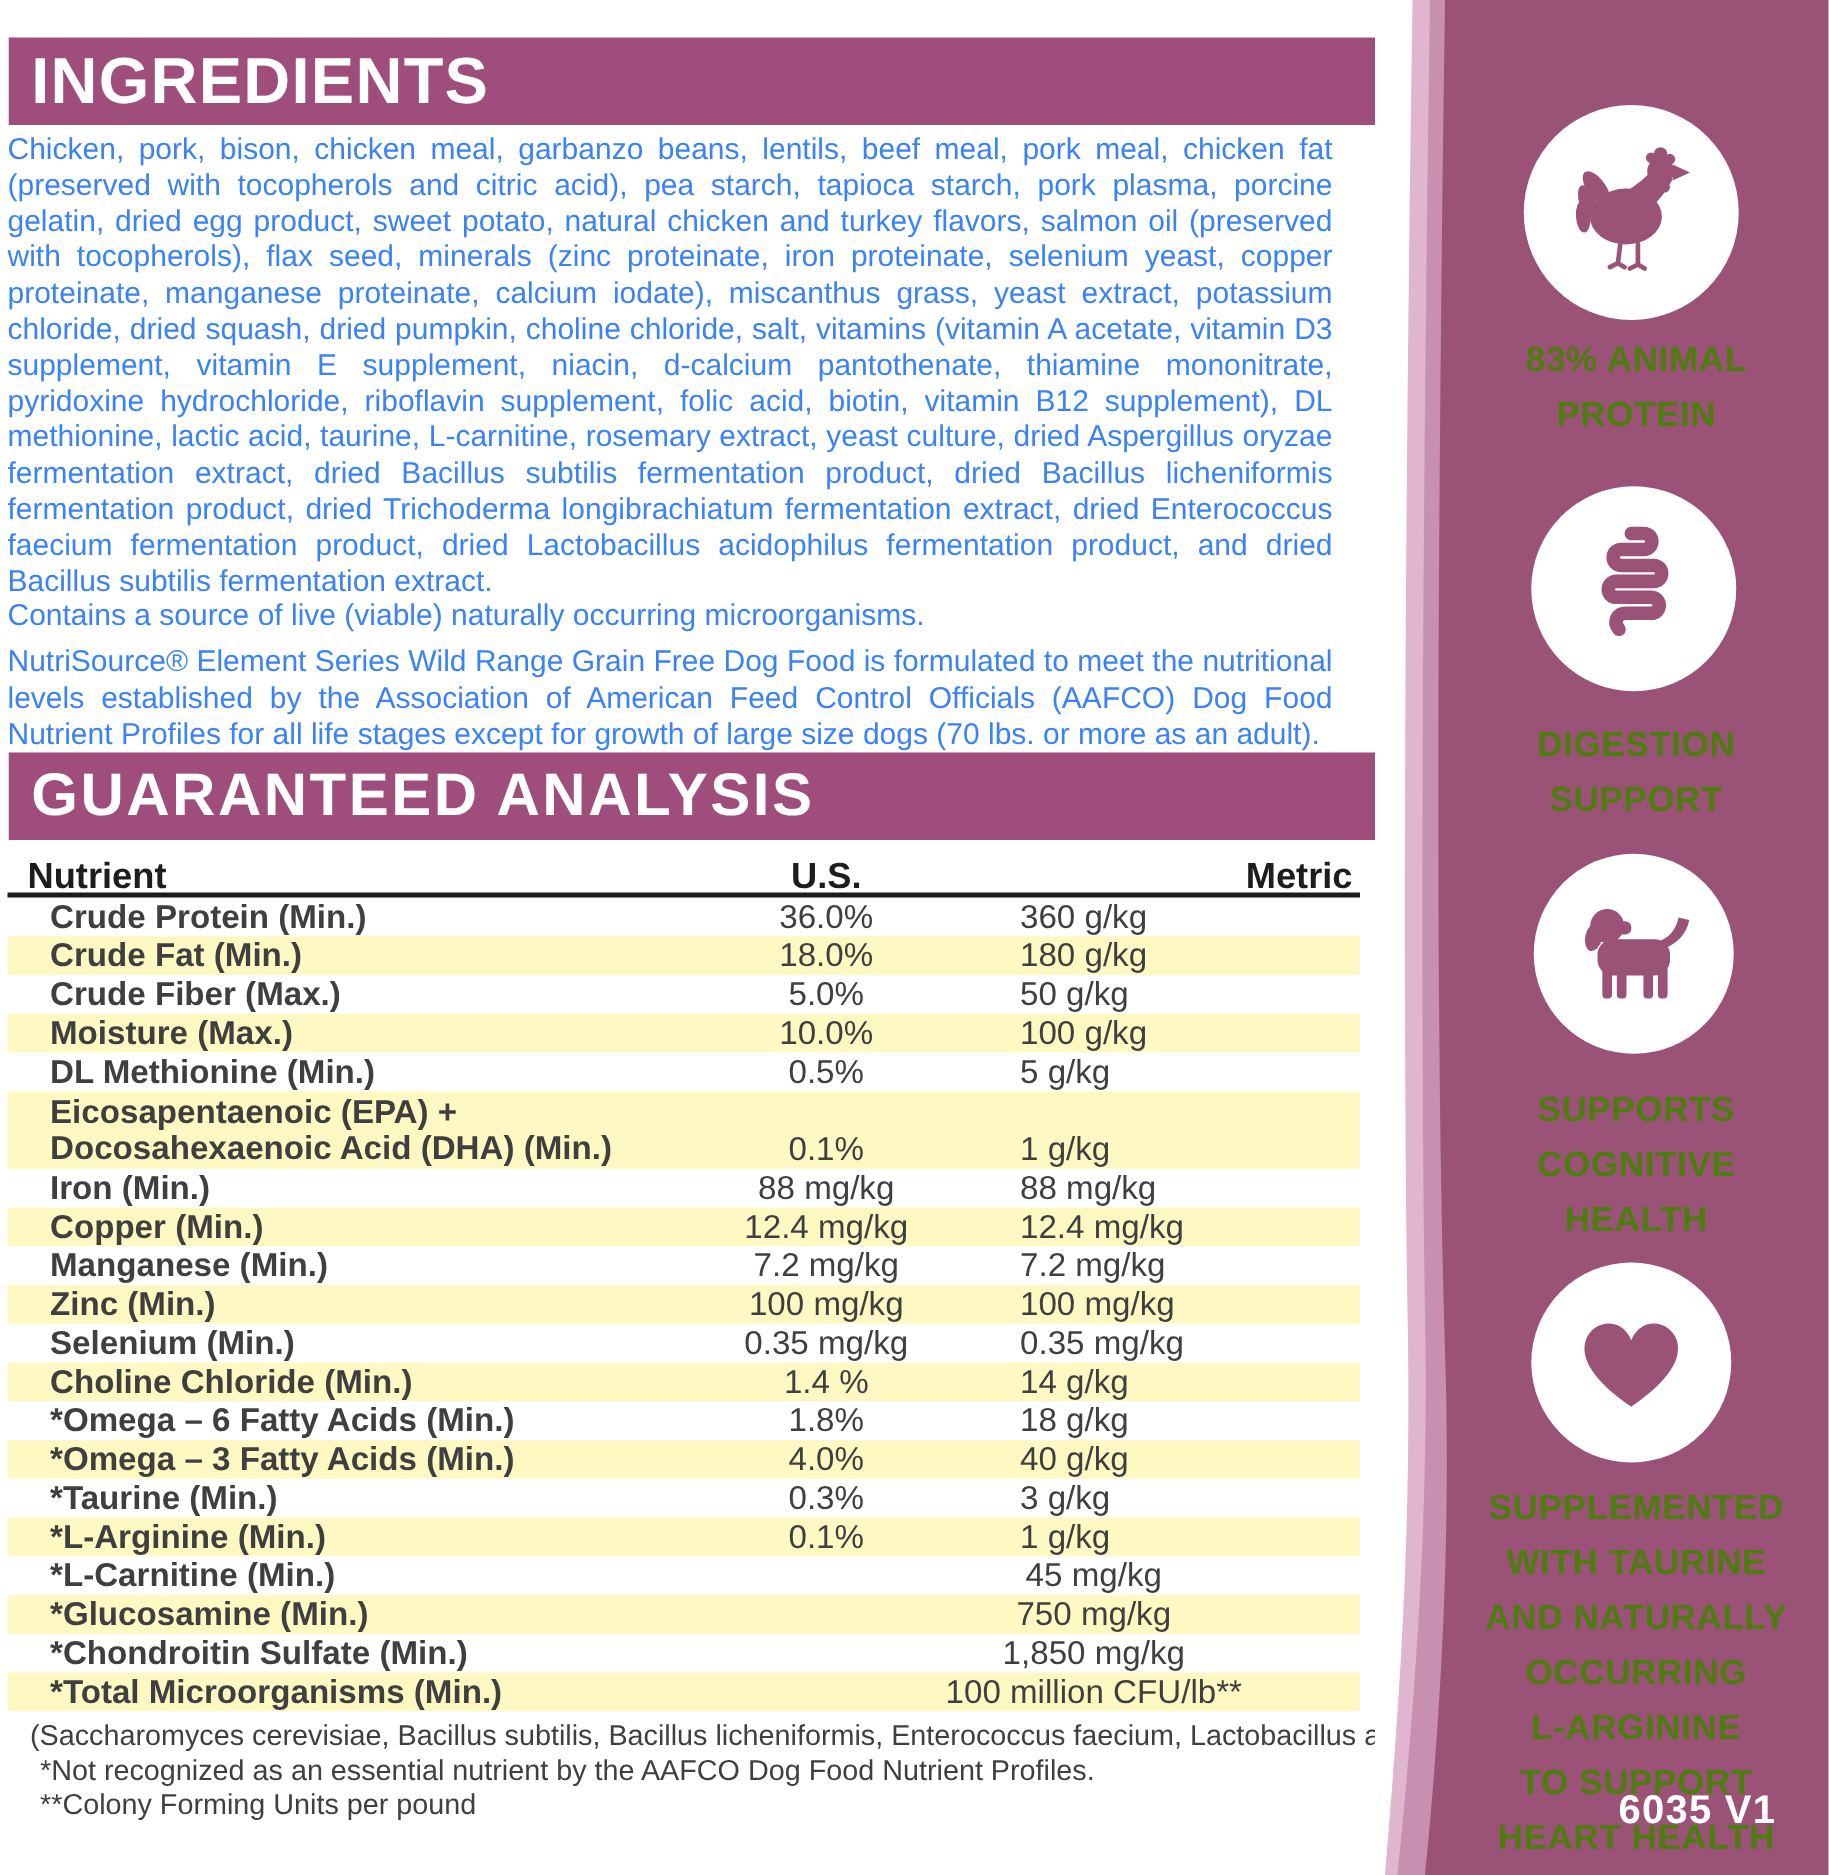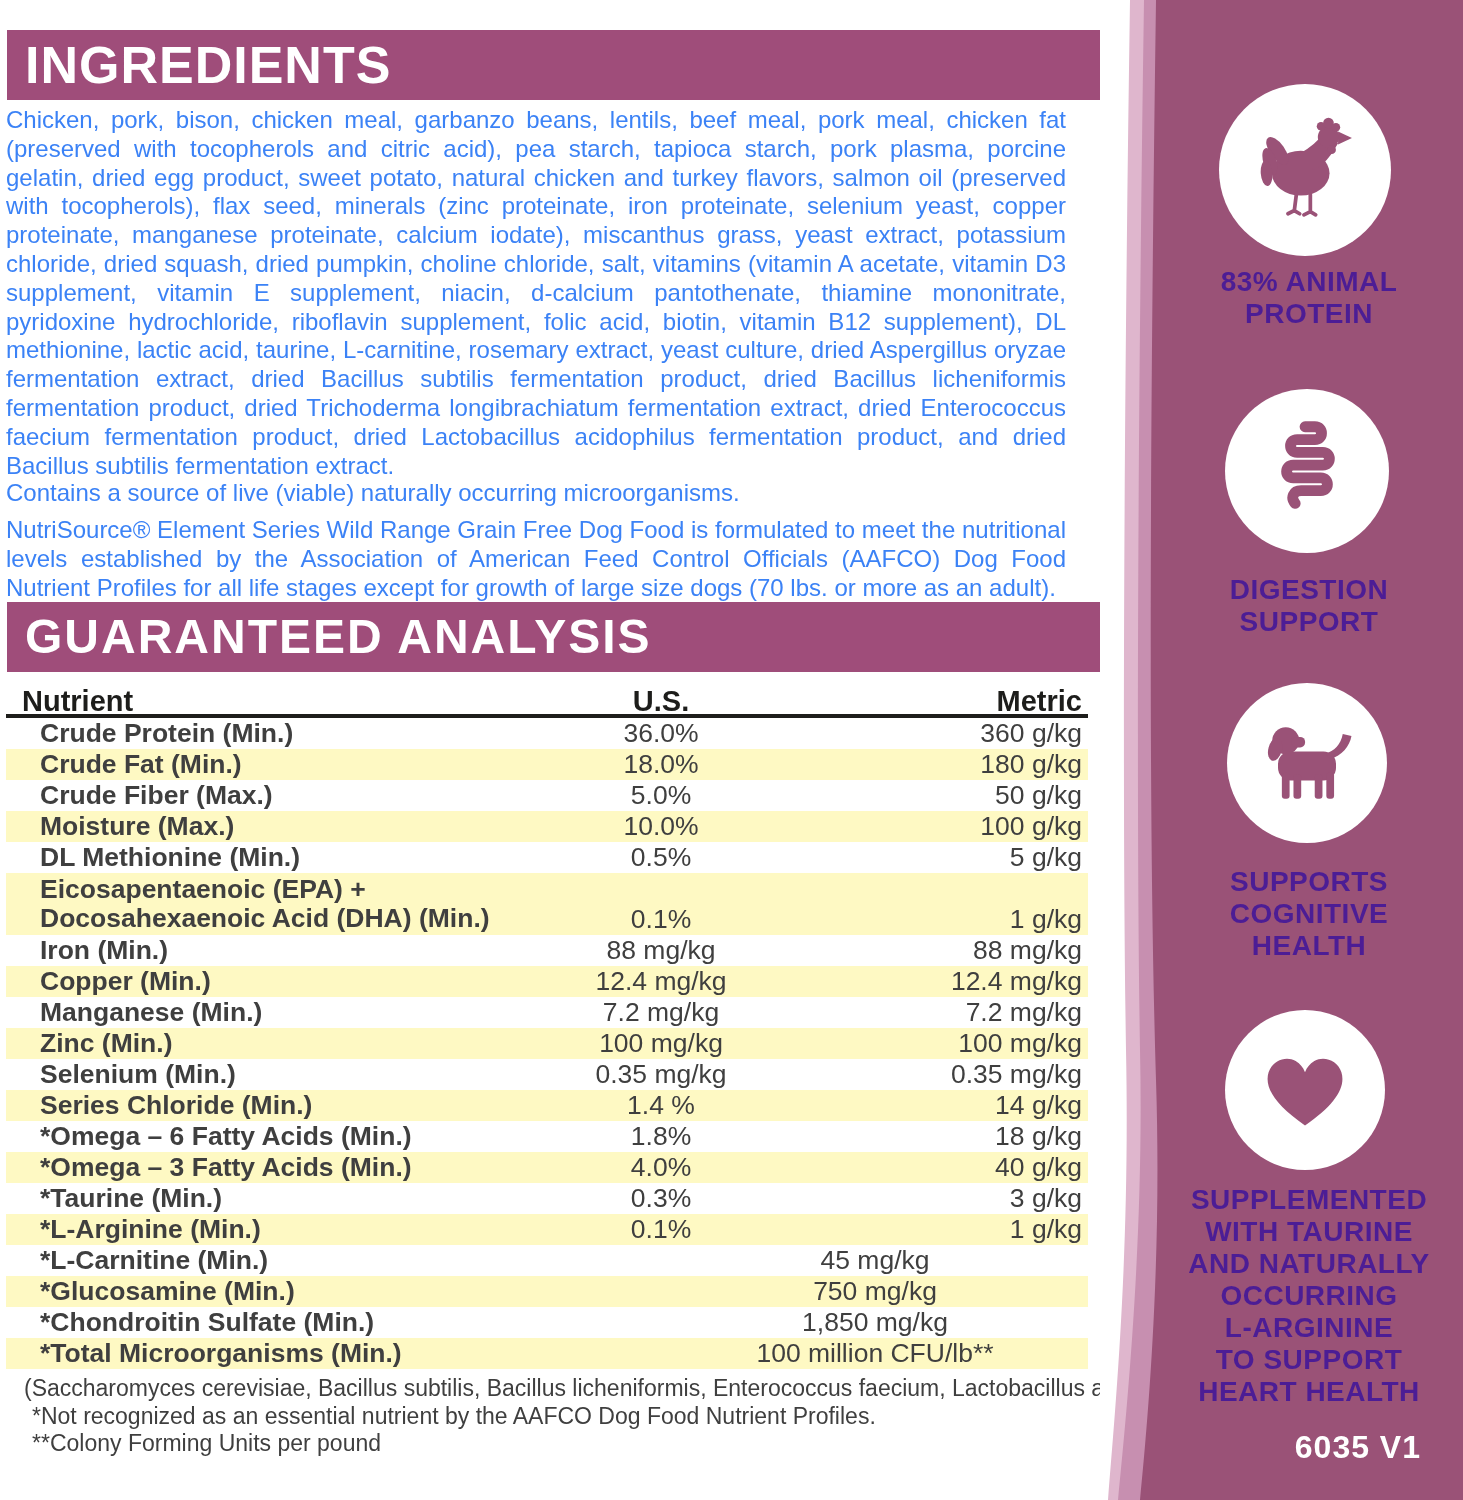--- a/index.html
+++ b/index.html
@@ -23,38 +23,38 @@
   .ga-table { position:absolute; left:6px; top:686px; width:1082px; color:#3f3f3f; font-size:26.5px; }
   .ga-head { display:flex; height:32px; line-height:30px; font-weight:bold; font-size:29px; color:#1d1d1b;
              border-bottom:4px solid #1d1d1b; }
   .ga-head .c-name { width:500px; padding-left:16px; }
   .ga-head .c-us { width:310px; text-align:center; }
   .ga-head .c-metric { flex:1; text-align:right; padding-right:6px; }
   .ga-row { position:relative; display:flex; height:31px; line-height:31px; }
   .ga-row.alt { background:#fef9c3; }
   .ga-row .c-name { width:500px; padding-left:34px; white-space:pre-line;font-weight:bold; }
   .ga-row .c-us { width:310px; text-align:center; }
-  .ga-row .c-metric { flex:1; text-align:right; padding-right:6px; }
+  .ga-row .c-metric { flex:1; text-align:left; padding-right:6px; }
   .ga-row--tall { height:62px; align-items:flex-end; }
   .ga-row--tall .c-name { line-height:29px; padding-bottom:2px; }
   .ga-row--tall .c-us, .ga-row--tall .c-metric { line-height:31px; }
   .ga-row--span .c-val { position:absolute; left:869px; transform:translateX(-50%); top:0; line-height:31px; white-space:nowrap; }
 
   .fn { position:absolute; color:#3f3f3f; font-size:23px; line-height:27px; }
   .fn--1 { left:24px; top:1375px; }
   .fn--2 { left:32px; top:1403px; }
   .fn--3 { left:32px; top:1430px; }
 
   
   .sidebar { position:absolute; left:1100px; top:0; width:363px; height:1500px; }
   .sidebar svg.bg { position:absolute; left:0; top:0; }
   .badge-circle { position:absolute; background:#ffffff; border-radius:50%;
                   display:flex; align-items:center; justify-content:center; }
-  .badge-label { position:absolute; left:59px; width:300px; text-align:center; color:#4c1d95;
-                 font-weight:bold; font-size:28px; line-height:32px; letter-spacing:0.5px; white-space:pre-line; }
+  .badge-label { position:absolute; left:59px; width:300px; text-align:center; color:#4d7c0f;
+                 font-weight:bold; font-size:28px; line-height:44px; letter-spacing:0.5px; white-space:pre-line; }
   .side-code { position:absolute; right:42px; top:1429px; color:#ffffff; font-weight:bold; font-size:32px;
                letter-spacing:1px; }
 </style>
 </head>
 <body>
 
 <div class="page">
 
   <div class="bar bar--ingredients">INGREDIENTS</div>
 
@@ -121,21 +121,21 @@
         <div class="c-name">Zinc (Min.)</div>
         <div class="c-us">100 mg/kg</div>
         <div class="c-metric">100 mg/kg</div>
       </div>
     <div class="ga-row">
         <div class="c-name">Selenium (Min.)</div>
         <div class="c-us">0.35 mg/kg</div>
         <div class="c-metric">0.35 mg/kg</div>
       </div>
     <div class="ga-row alt">
-        <div class="c-name">Series Chloride (Min.)</div>
+        <div class="c-name">Choline Chloride (Min.)</div>
         <div class="c-us">1.4 %</div>
         <div class="c-metric">14 g/kg</div>
       </div>
     <div class="ga-row">
         <div class="c-name">*Omega – 6 Fatty Acids (Min.)</div>
         <div class="c-us">1.8%</div>
         <div class="c-metric">18 g/kg</div>
       </div>
     <div class="ga-row alt">
         <div class="c-name">*Omega – 3 Fatty Acids (Min.)</div>

